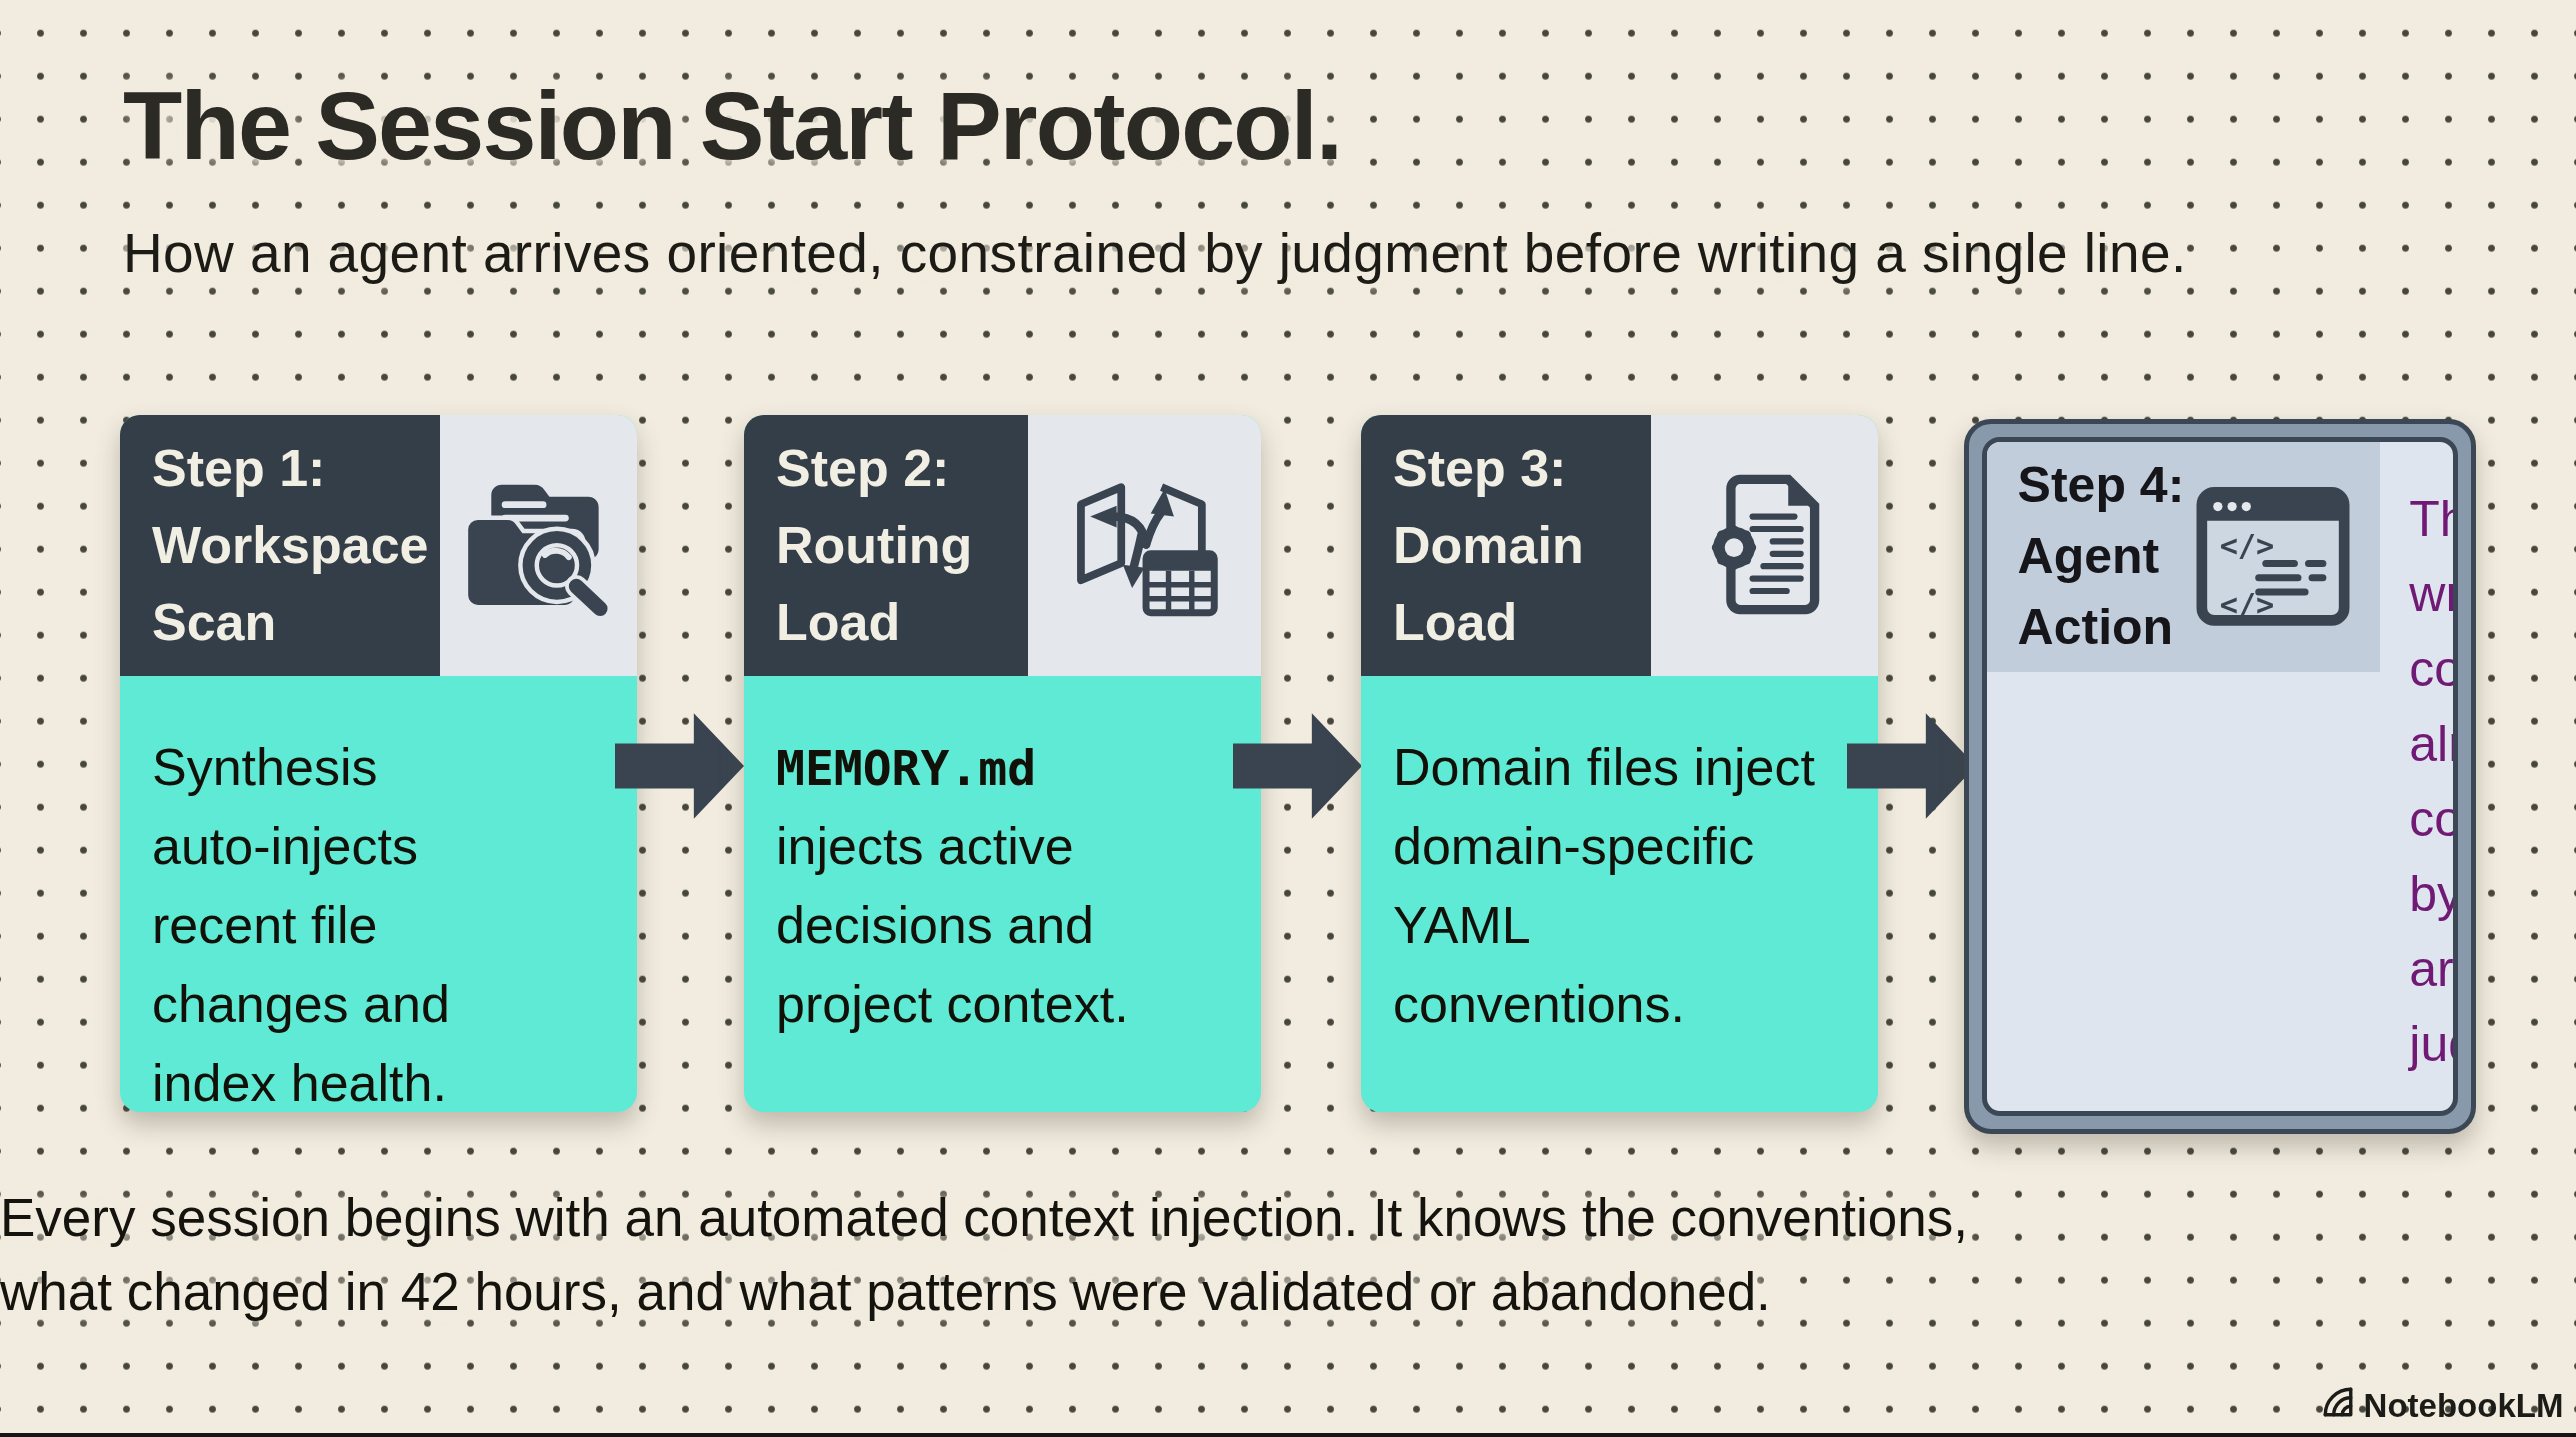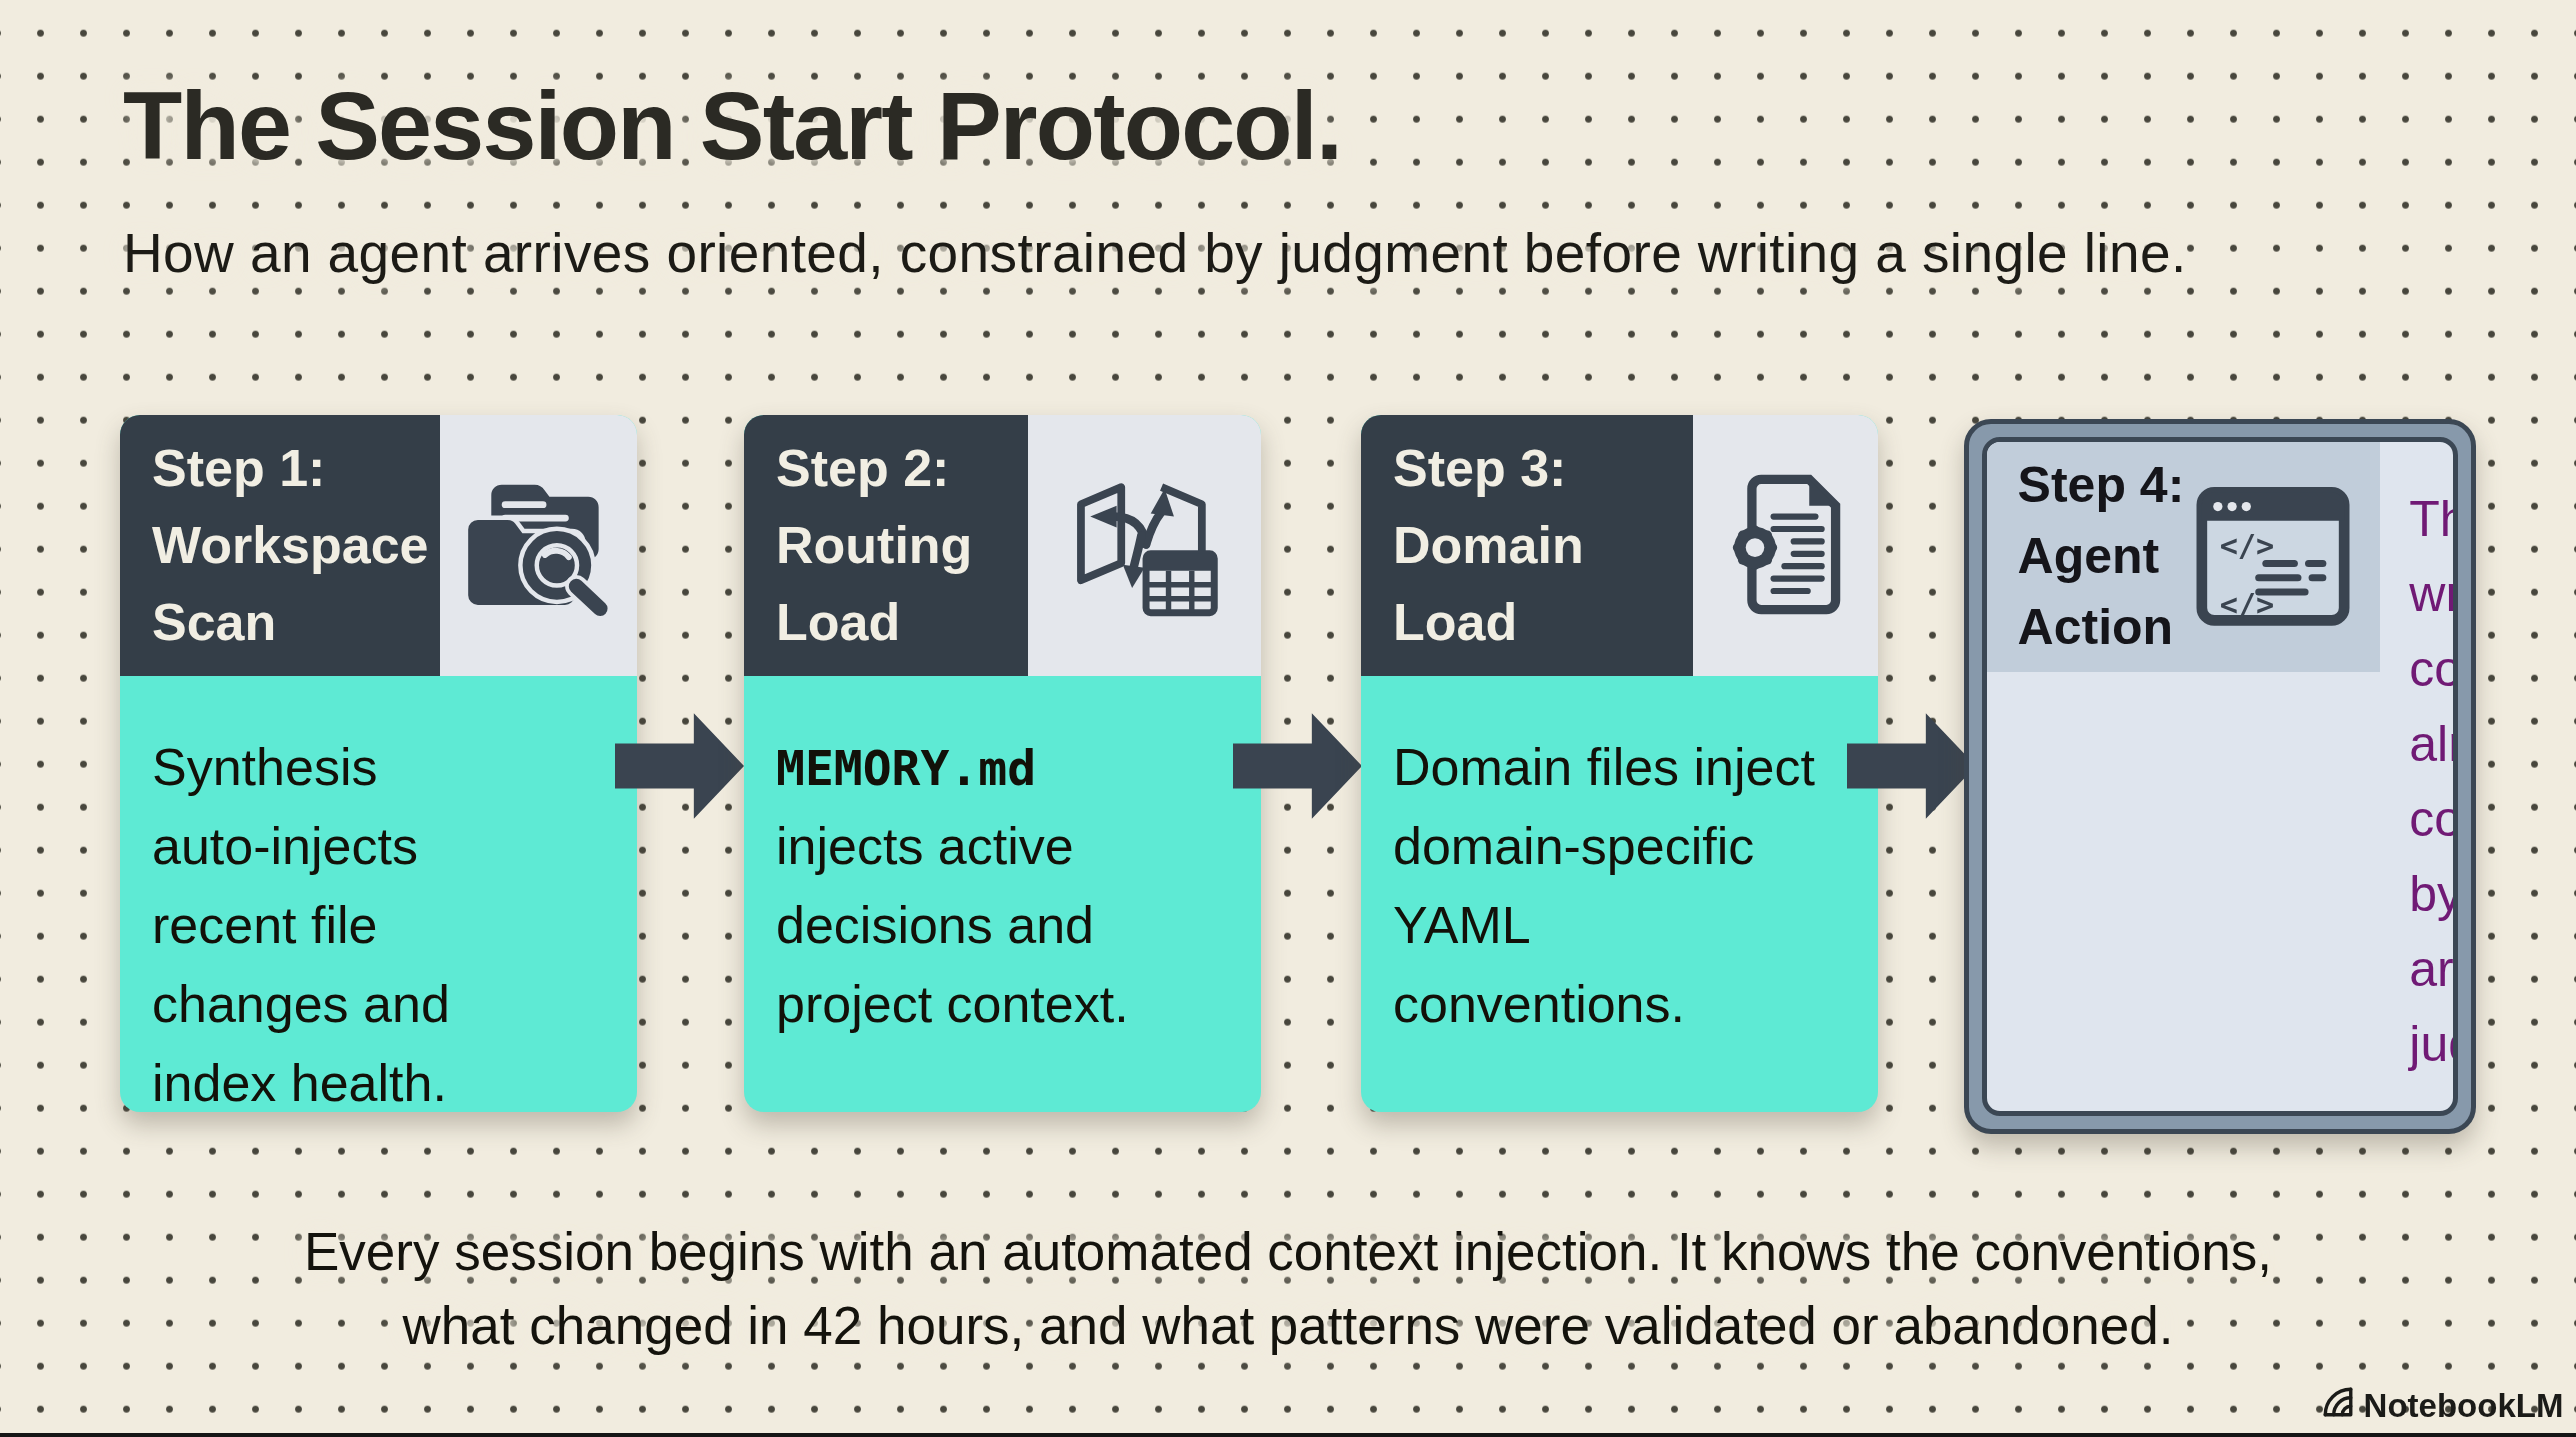--- a/index.html
+++ b/index.html
@@ -61,22 +61,22 @@
     flex:1; font-size:50px; font-weight:700; line-height:1.42; color:#15151a;
   }
   .card4-body {
     flex:1; padding:40px 8px 0 29px;
     font-size:50px; line-height:1.5; color:#701a75;
   }
 
   .arrow { position:absolute; top:713px; width:129px; height:106px; }
 
   .caption {
-    position:absolute; left:0; top:1215px; width:2576px;
-    text-align:center; font-size:53px; line-height:74px;
+    position:absolute; left:0; top:1181px; width:2576px;
+    text-align:left; font-size:53px; line-height:74px;
     font-weight:400; color:#14130d;
   }
 
   .watermark {
     position:absolute; right:12.6px; top:1385px;
     display:flex; align-items:center; gap:9px;
     font-size:33px; font-weight:700; color:#1b1b18;
   }
   .bottom-bar {
     position:absolute; left:0; bottom:0; width:100%; height:5.4px; background:#161616;
@@ -158,21 +158,21 @@
 decisions and
 project context.</span></div>
 </div>
 
 <svg class="arrow" style="left:1233px;" viewBox="0 0 144 118">
   <polygon points="0,34 88,34 88,0 144,59 88,118 88,84 0,84" fill="#3a4450"></polygon>
 </svg>
 
 <div class="card" style="left:1361px;">
   <div class="card-header">
-    <div class="hdr-dark pre" style="width:332px;">Step 3:
+    <div class="hdr-dark pre" style="width:290px;">Step 3:
 Domain
 Load</div>
     <div class="hdr-icon">
       <span>
         <svg width="160" height="155" viewBox="0 0 100 100">
           <path d="M34 8 h31 l17 17 v61 a6 6 0 0 1 -6 6 H34 a6 6 0 0 1 -6 -6 V14 a6 6 0 0 1 6 -6 z" fill="#e4e7ec" stroke="#3a4450" stroke-width="6"></path>
           <path d="M65 8 L82 25 H65 Z" fill="#3a4450"></path>
           <g fill="#3a4450">
             <rect x="40" y="30" width="31" height="4" rx="2"></rect>
             <rect x="40" y="38" width="35" height="4" rx="2"></rect>

